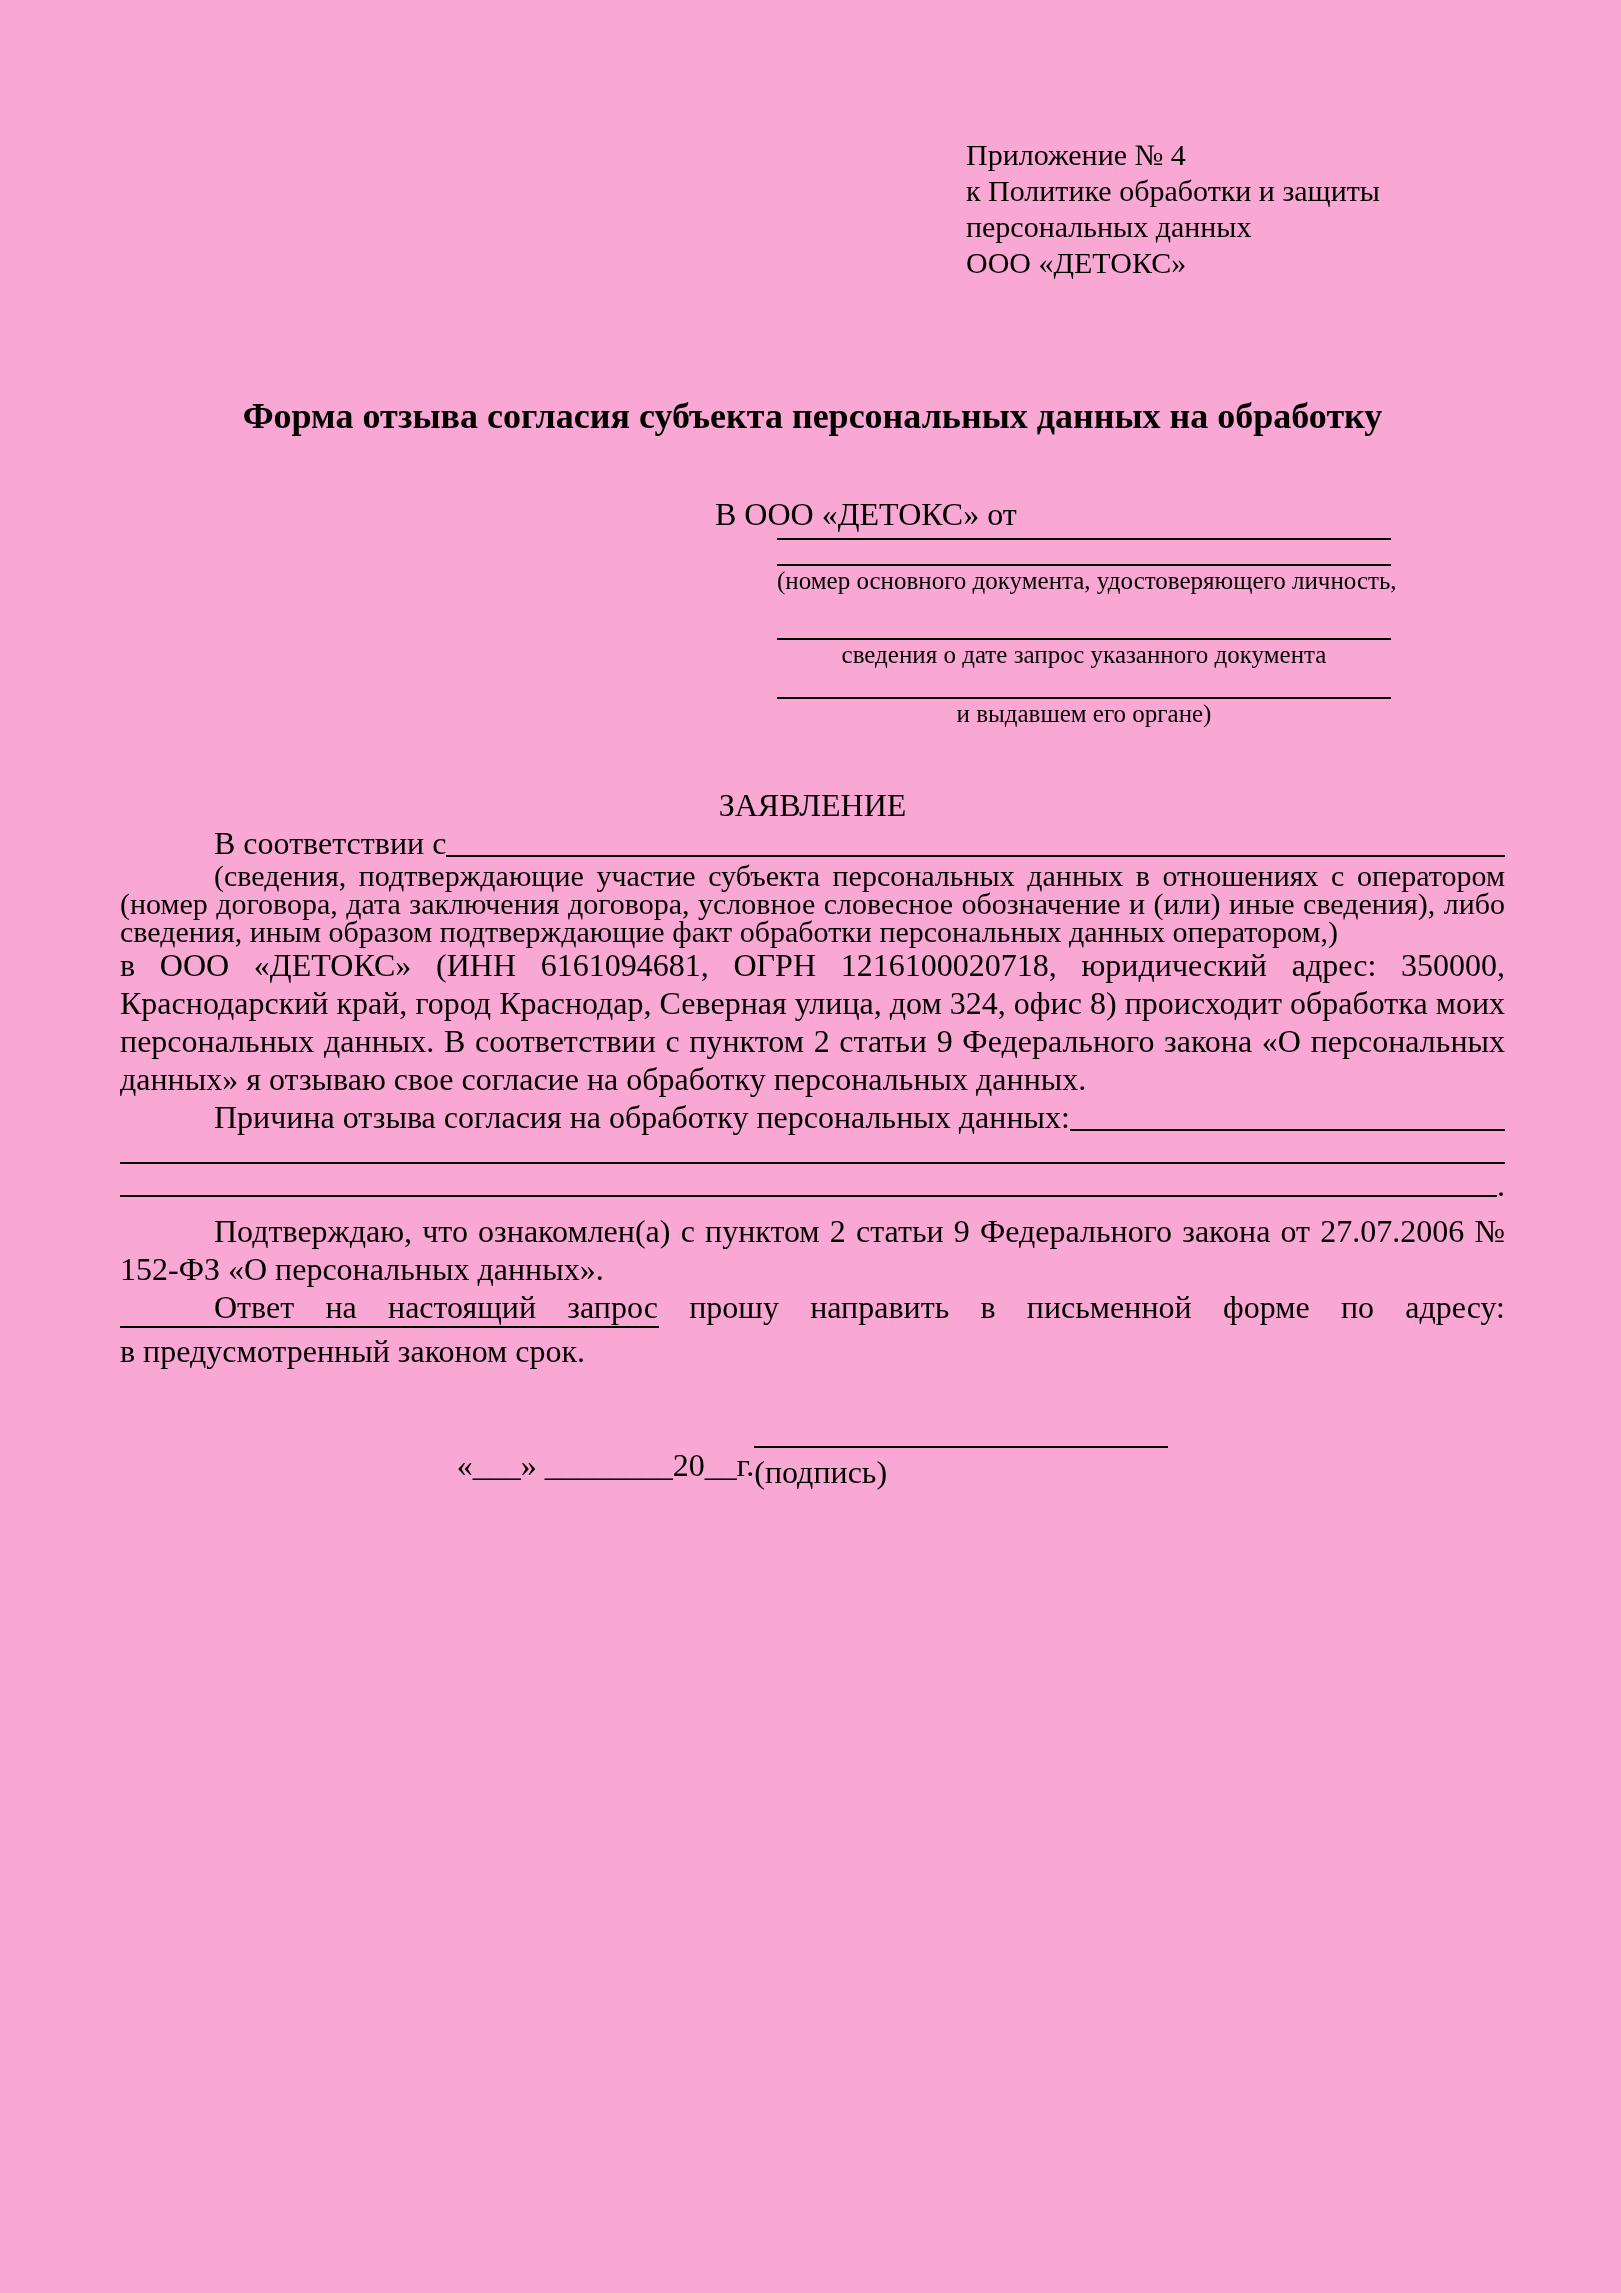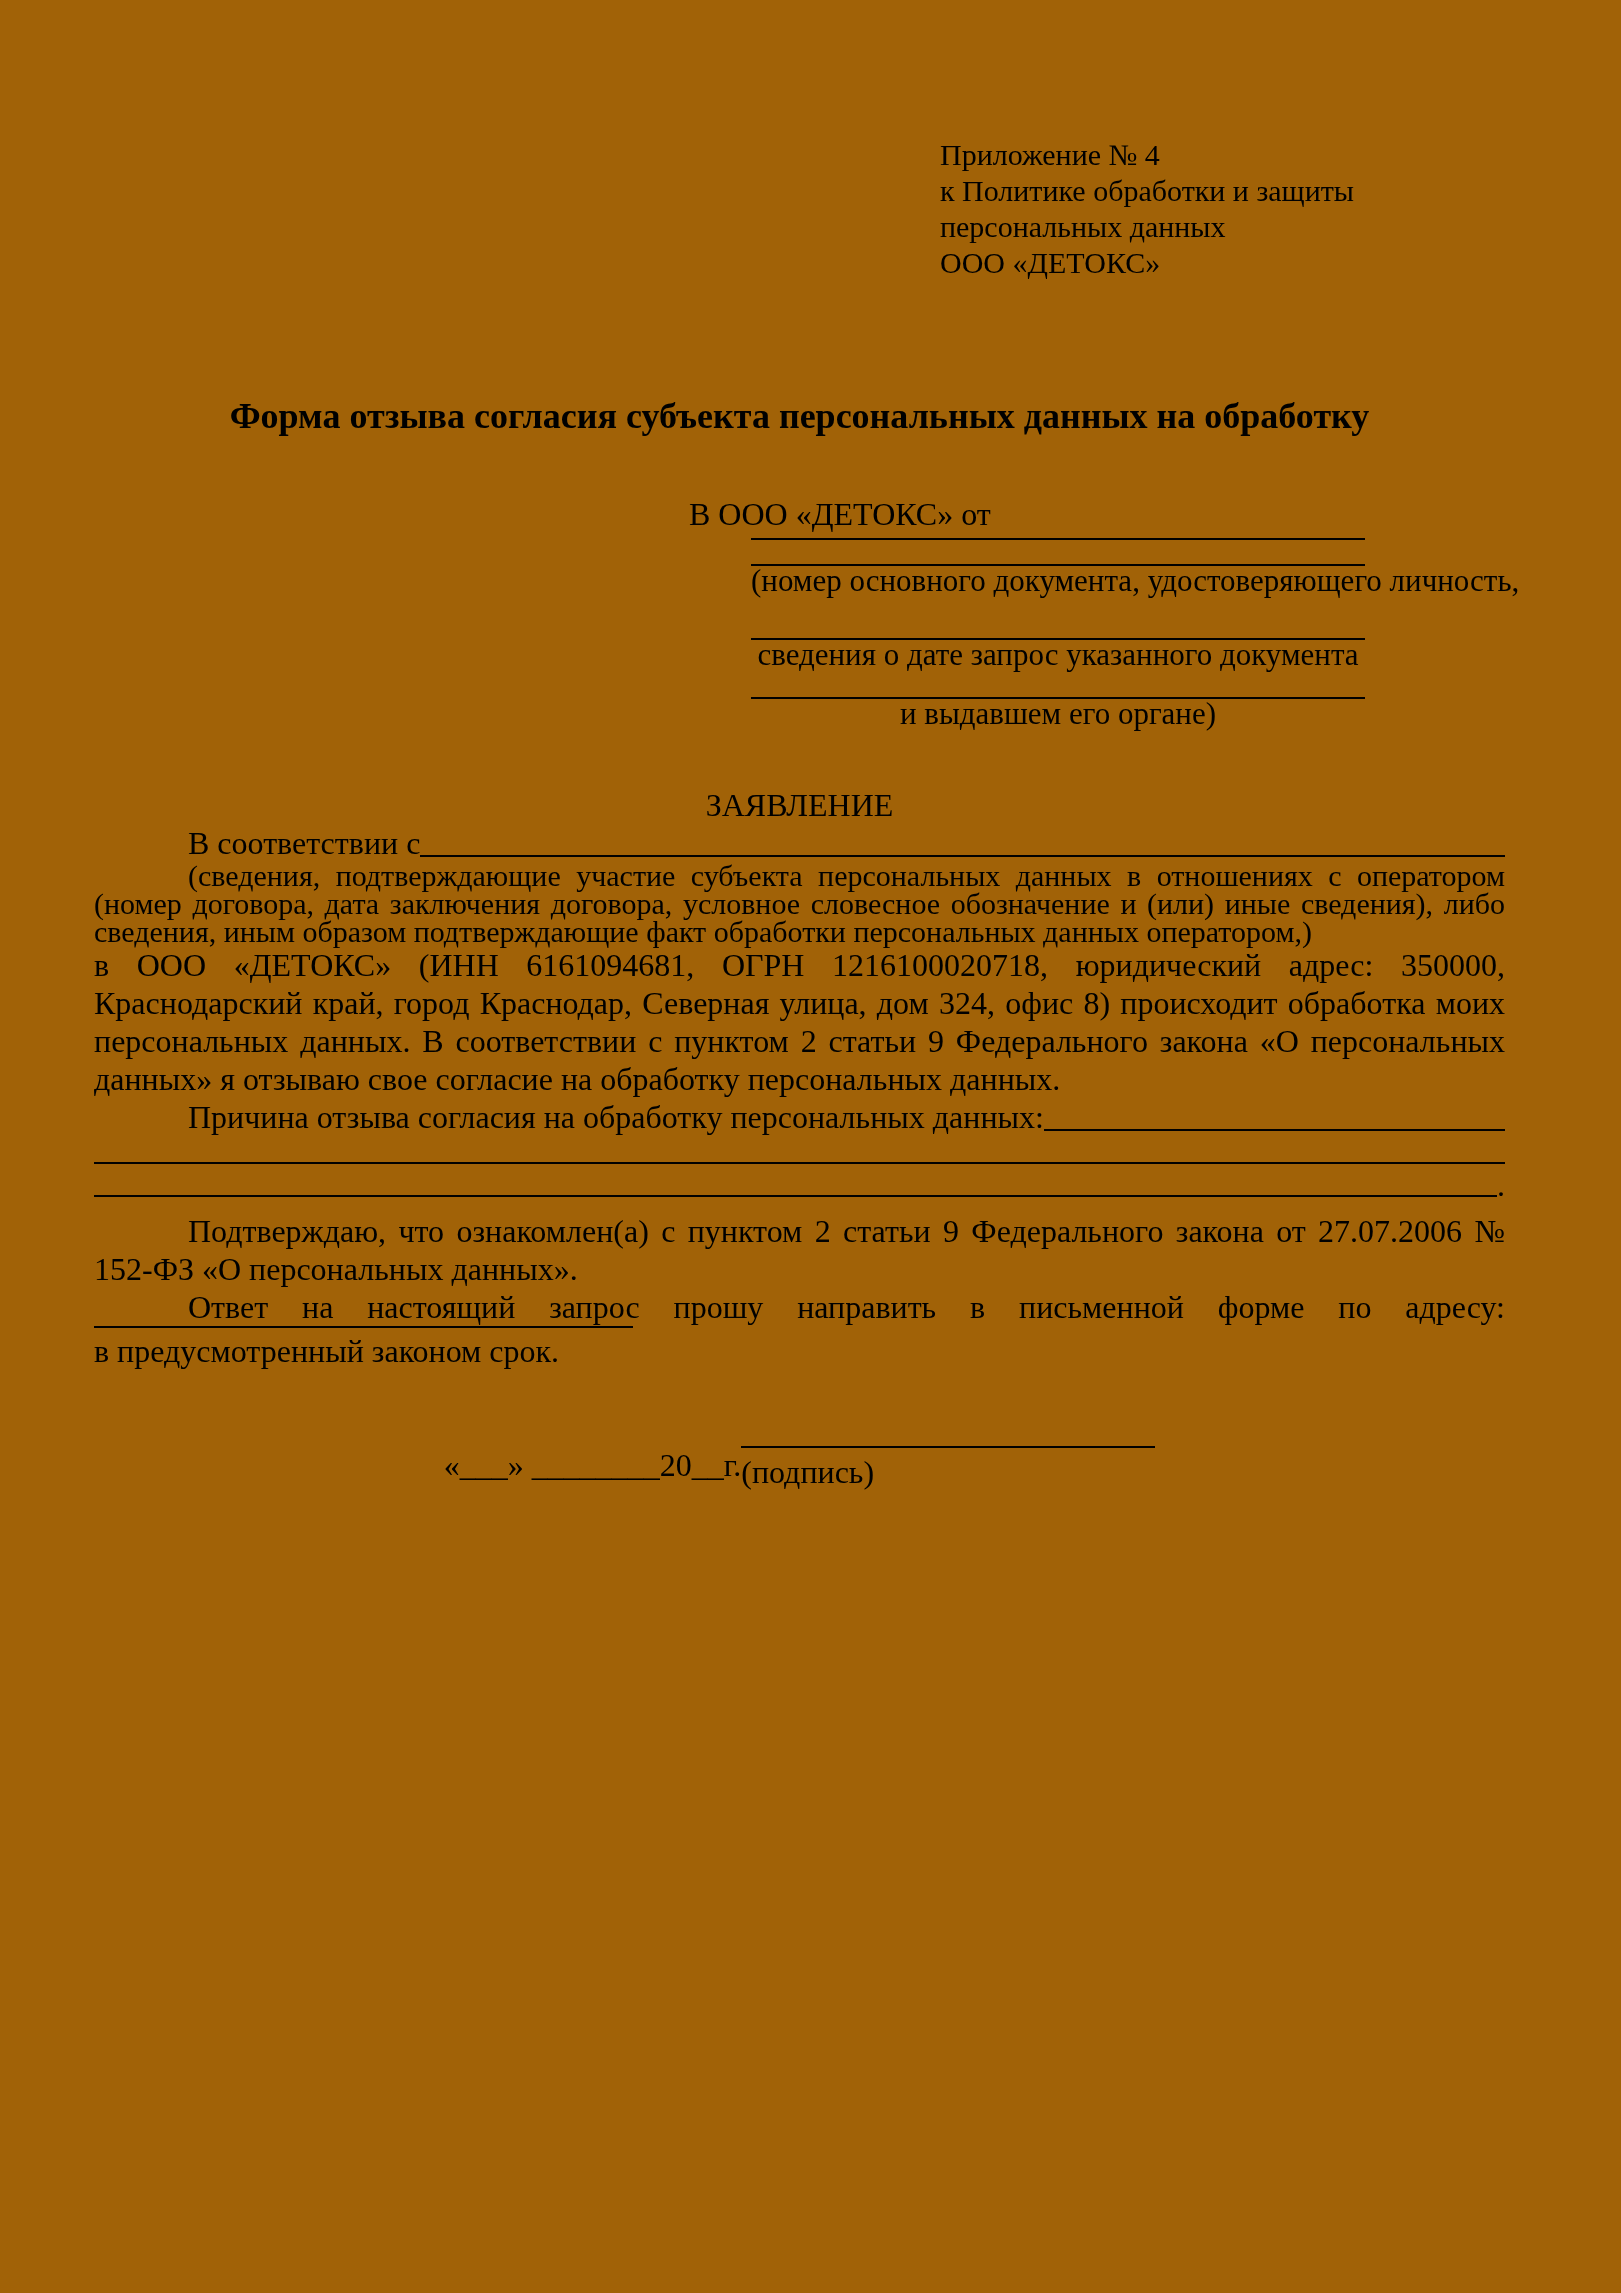--- a/index.html
+++ b/index.html
@@ -4,26 +4,26 @@
 <style>
   html, body {
     margin: 0;
     padding: 0;
     background: #ffffff;
   }
   .page {
     position: relative;
     width: 1621px;
     height: 2294px;
-    background: #a16207;
+    background: #f9a8d4;
     color: #000000;
     font-family: "Liberation Serif", "DejaVu Serif", serif;
     font-size: 32px;
     line-height: 38px;
-    padding: 137px 116px 0 94px;
+    padding: 137px 116px 0 120px;
     box-sizing: border-box;
     overflow: hidden;
   }
 
   
   .header-block {
     margin-left: 846px;
     font-size: 30px;
     line-height: 36px;
   }
@@ -48,21 +48,21 @@
   }
   .uline {
     border-bottom: 2.9px solid #000;
   }
   .u1 { height: 4.9px; }
   .u2 { height: 24.5px; }
   .u3 { height: 43px; }
   .u4 { height: 27.4px; }
   .cap {
     text-align: center;
-    font-size: 31px;
+    font-size: 25px;
     line-height: 29px;
     white-space: nowrap;
   }
   .cap-fio {
     font-size: 26.5px;
     line-height: 31px;
   }
 
   .statement-heading {
     margin-top: 58px;

